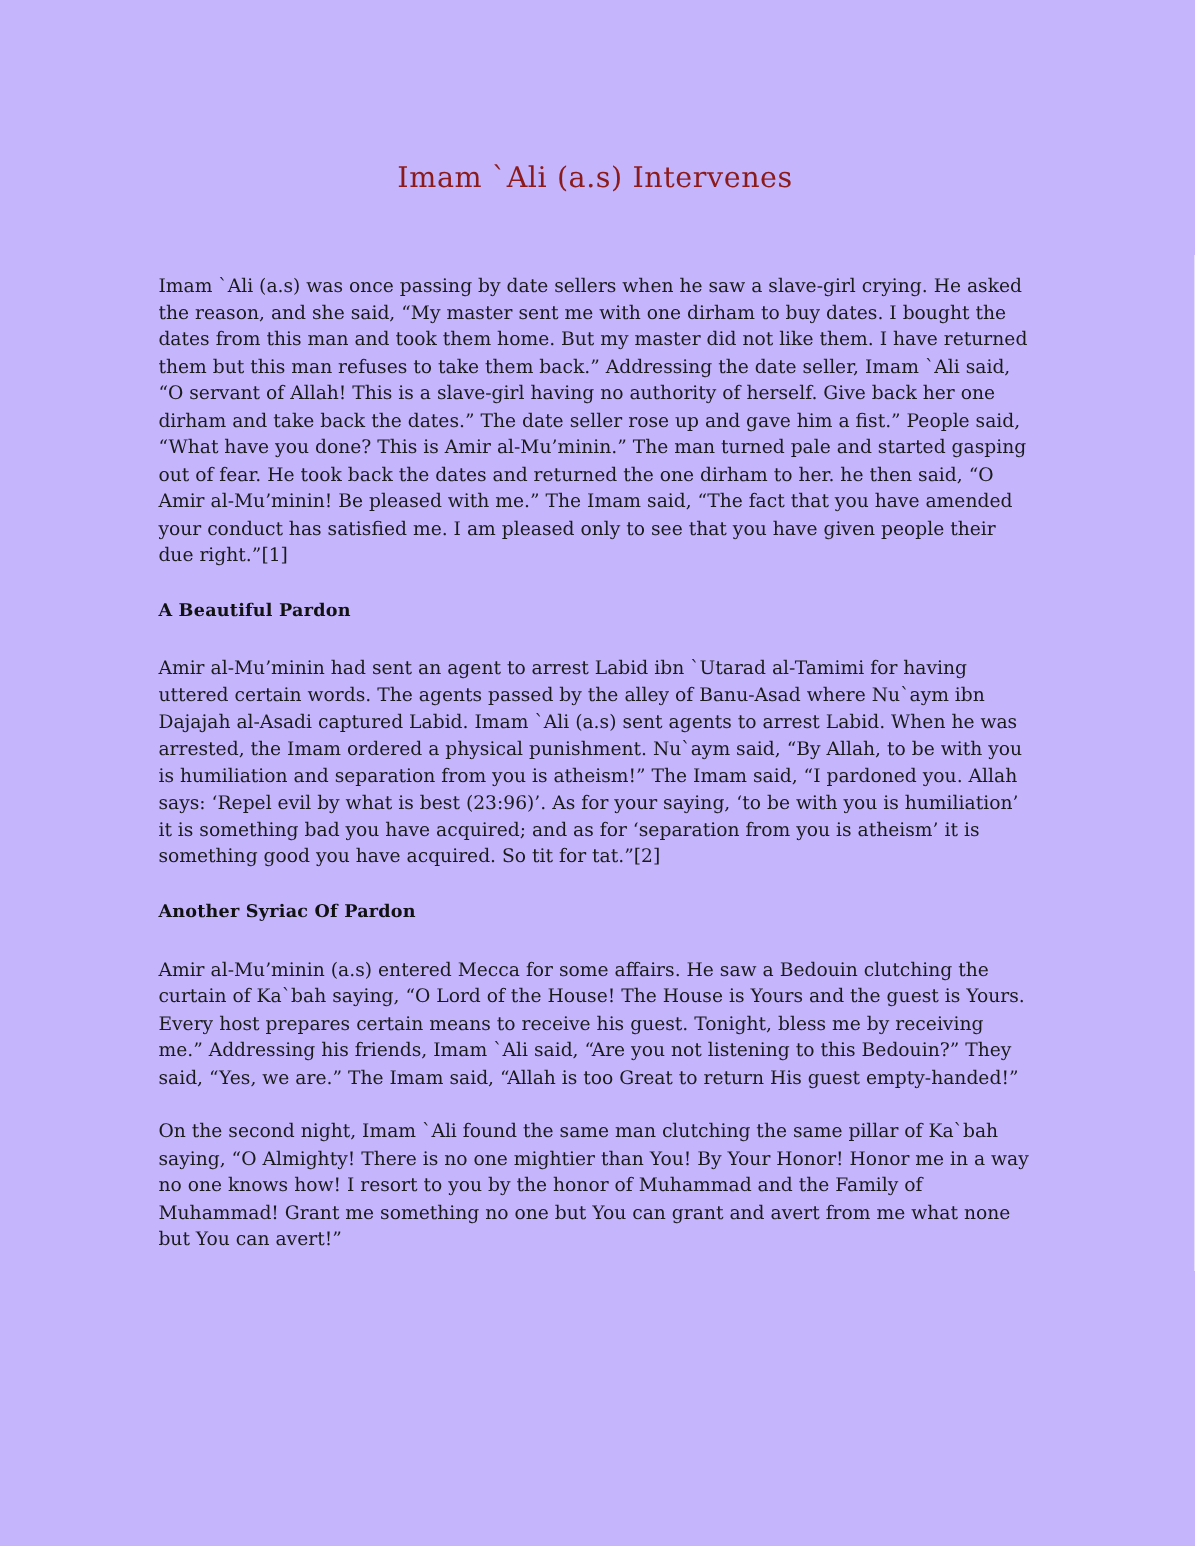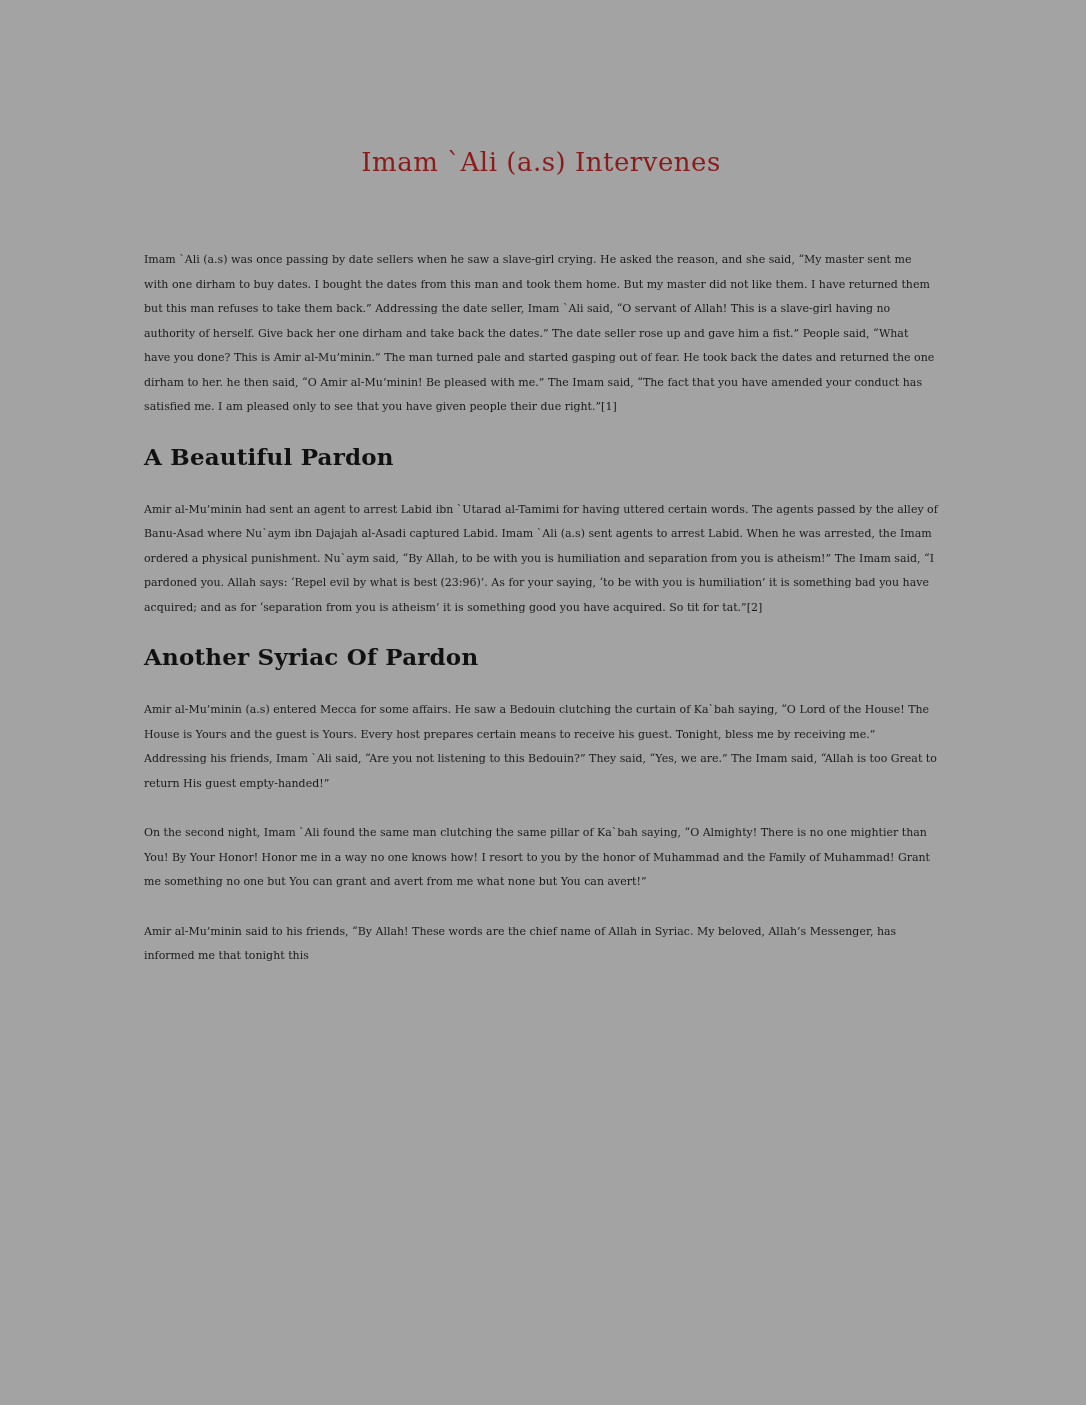--- a/index.html
+++ b/index.html
@@ -5,46 +5,46 @@
   html, body {
     margin: 0;
     padding: 0;
     background: #ffffff;
   }
   .page {
     position: relative;
     width: 1086px;
     height: 1405px;
     margin: 0 auto;
-    background: #a3a3a3;
+    background: #c4b5fd;
     box-sizing: border-box;
     padding: 146px 148px 0 144px;
     font-family: "DejaVu Serif", "Liberation Serif", serif;
     color: #1a1a1a;
     overflow: hidden;
   }
   .doc-title {
     font-family: "DejaVu Serif", "Liberation Serif", serif;
     font-weight: normal;
     font-size: 26px;
     line-height: 32px;
     color: #8b1a1a;
     text-align: center;
     margin: 0 0 70px 0;
     letter-spacing: 0.5px;
   }
   .para {
-    font-size: 11px;
+    font-size: 17px;
     line-height: 24.5px;
     margin: 0 0 25px 0;
     color: #1a1a1a;
     text-align: left;
   }
   .section-heading {
-    font-size: 23px;
+    font-size: 16px;
     line-height: 23px;
     font-weight: bold;
     color: #111111;
     margin: 0 0 30px 0;
     letter-spacing: 0.2px;
   }
 </style>
 </head>
 <body>
 
@@ -56,14 +56,13 @@
   <h2 class="section-heading">A Beautiful Pardon</h2>
 
   <p class="para">Amir al-Mu’minin had sent an agent to arrest Labid ibn `Utarad al-Tamimi for having uttered certain words. The agents passed by the alley of Banu-Asad where Nu`aym ibn Dajajah al-Asadi captured Labid. Imam `Ali (a.s) sent agents to arrest Labid. When he was arrested, the Imam ordered a physical punishment. Nu`aym said, “By Allah, to be with you is humiliation and separation from you is atheism!” The Imam said, “I pardoned you. Allah says: ‘Repel evil by what is best (23:96)’. As for your saying, ‘to be with you is humiliation’ it is something bad you have acquired; and as for ‘separation from you is atheism’ it is something good you have acquired. So tit for tat.”[2]</p>
 
   <h2 class="section-heading">Another Syriac Of Pardon</h2>
 
   <p class="para">Amir al-Mu’minin (a.s) entered Mecca for some affairs. He saw a Bedouin clutching the curtain of Ka`bah saying, “O Lord of the House! The House is Yours and the guest is Yours. Every host prepares certain means to receive his guest. Tonight, bless me by receiving me.” Addressing his friends, Imam `Ali said, “Are you not listening to this Bedouin?” They said, “Yes, we are.” The Imam said, “Allah is too Great to return His guest empty-handed!”</p>
 
   <p class="para">On the second night, Imam `Ali found the same man clutching the same pillar of Ka`bah saying, “O Almighty! There is no one mightier than You! By Your Honor! Honor me in a way no one knows how! I resort to you by the honor of Muhammad and the Family of Muhammad! Grant me something no one but You can grant and avert from me what none but You can avert!”</p>
 
-  <p class="para">Amir al-Mu’minin said to his friends, “By Allah! These words are the chief name of Allah in Syriac. My beloved, Allah’s Messenger, has informed me that tonight this</p>
 </div>
 
 </body></html>

